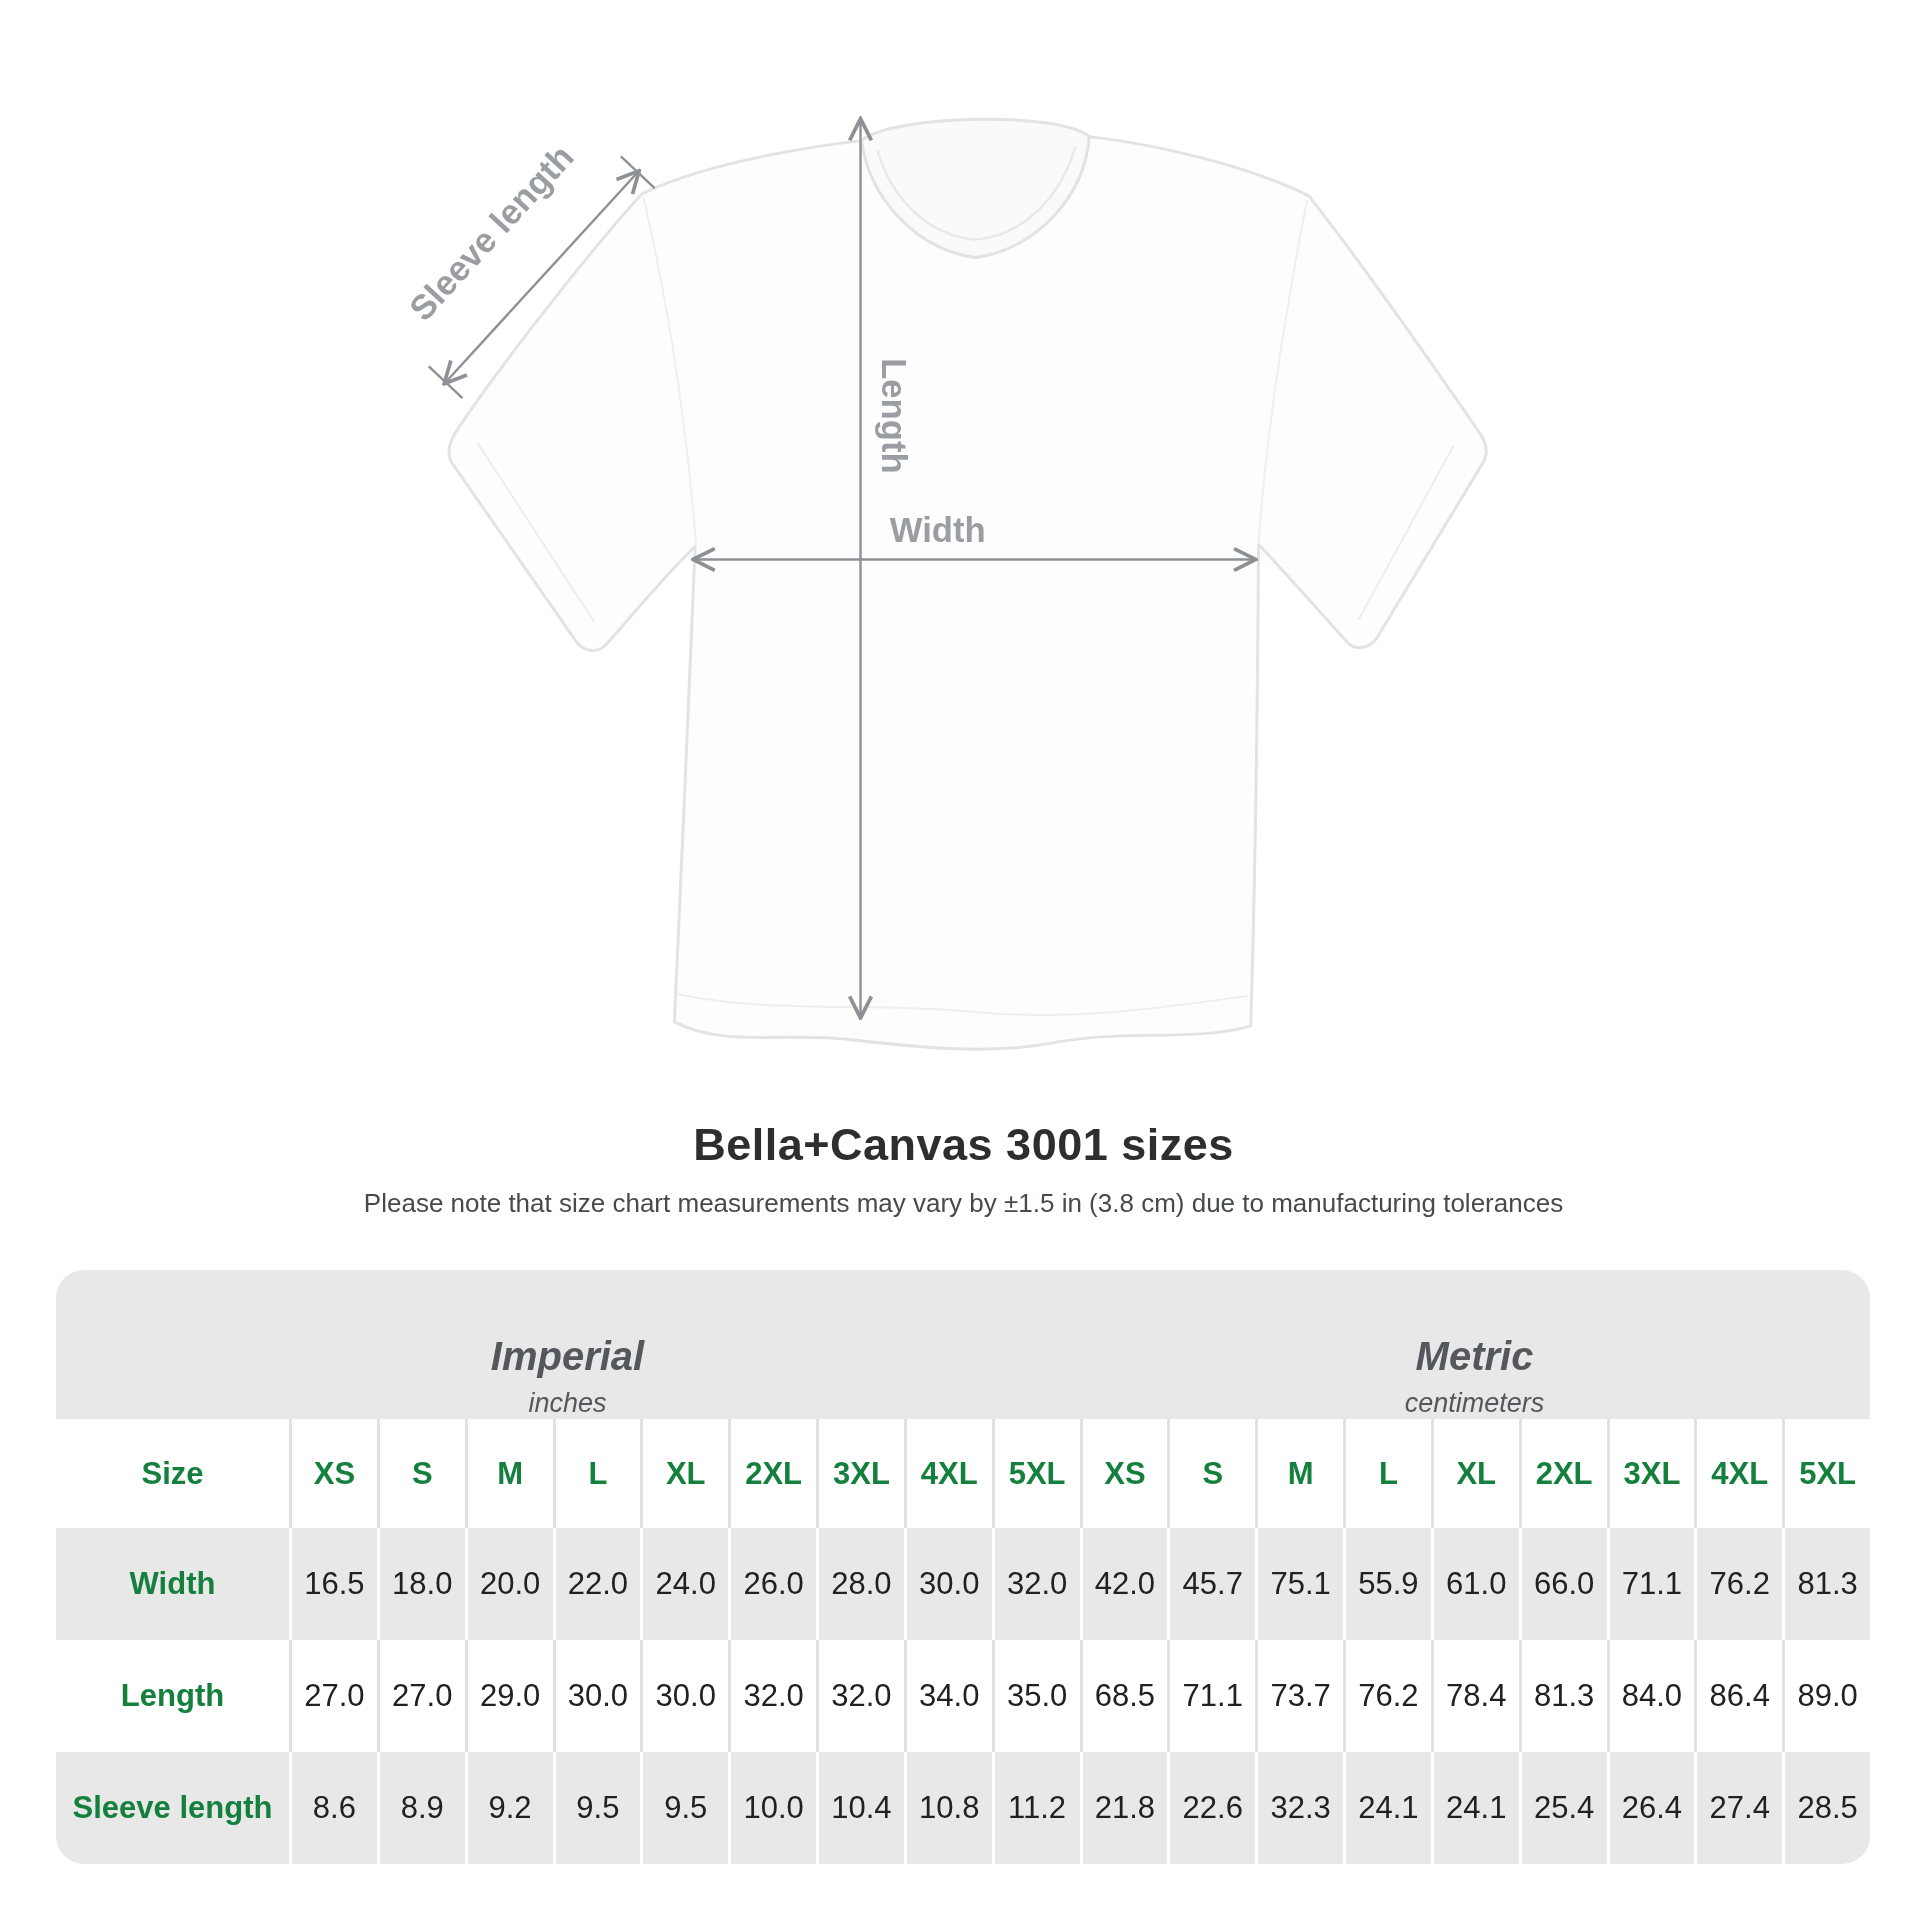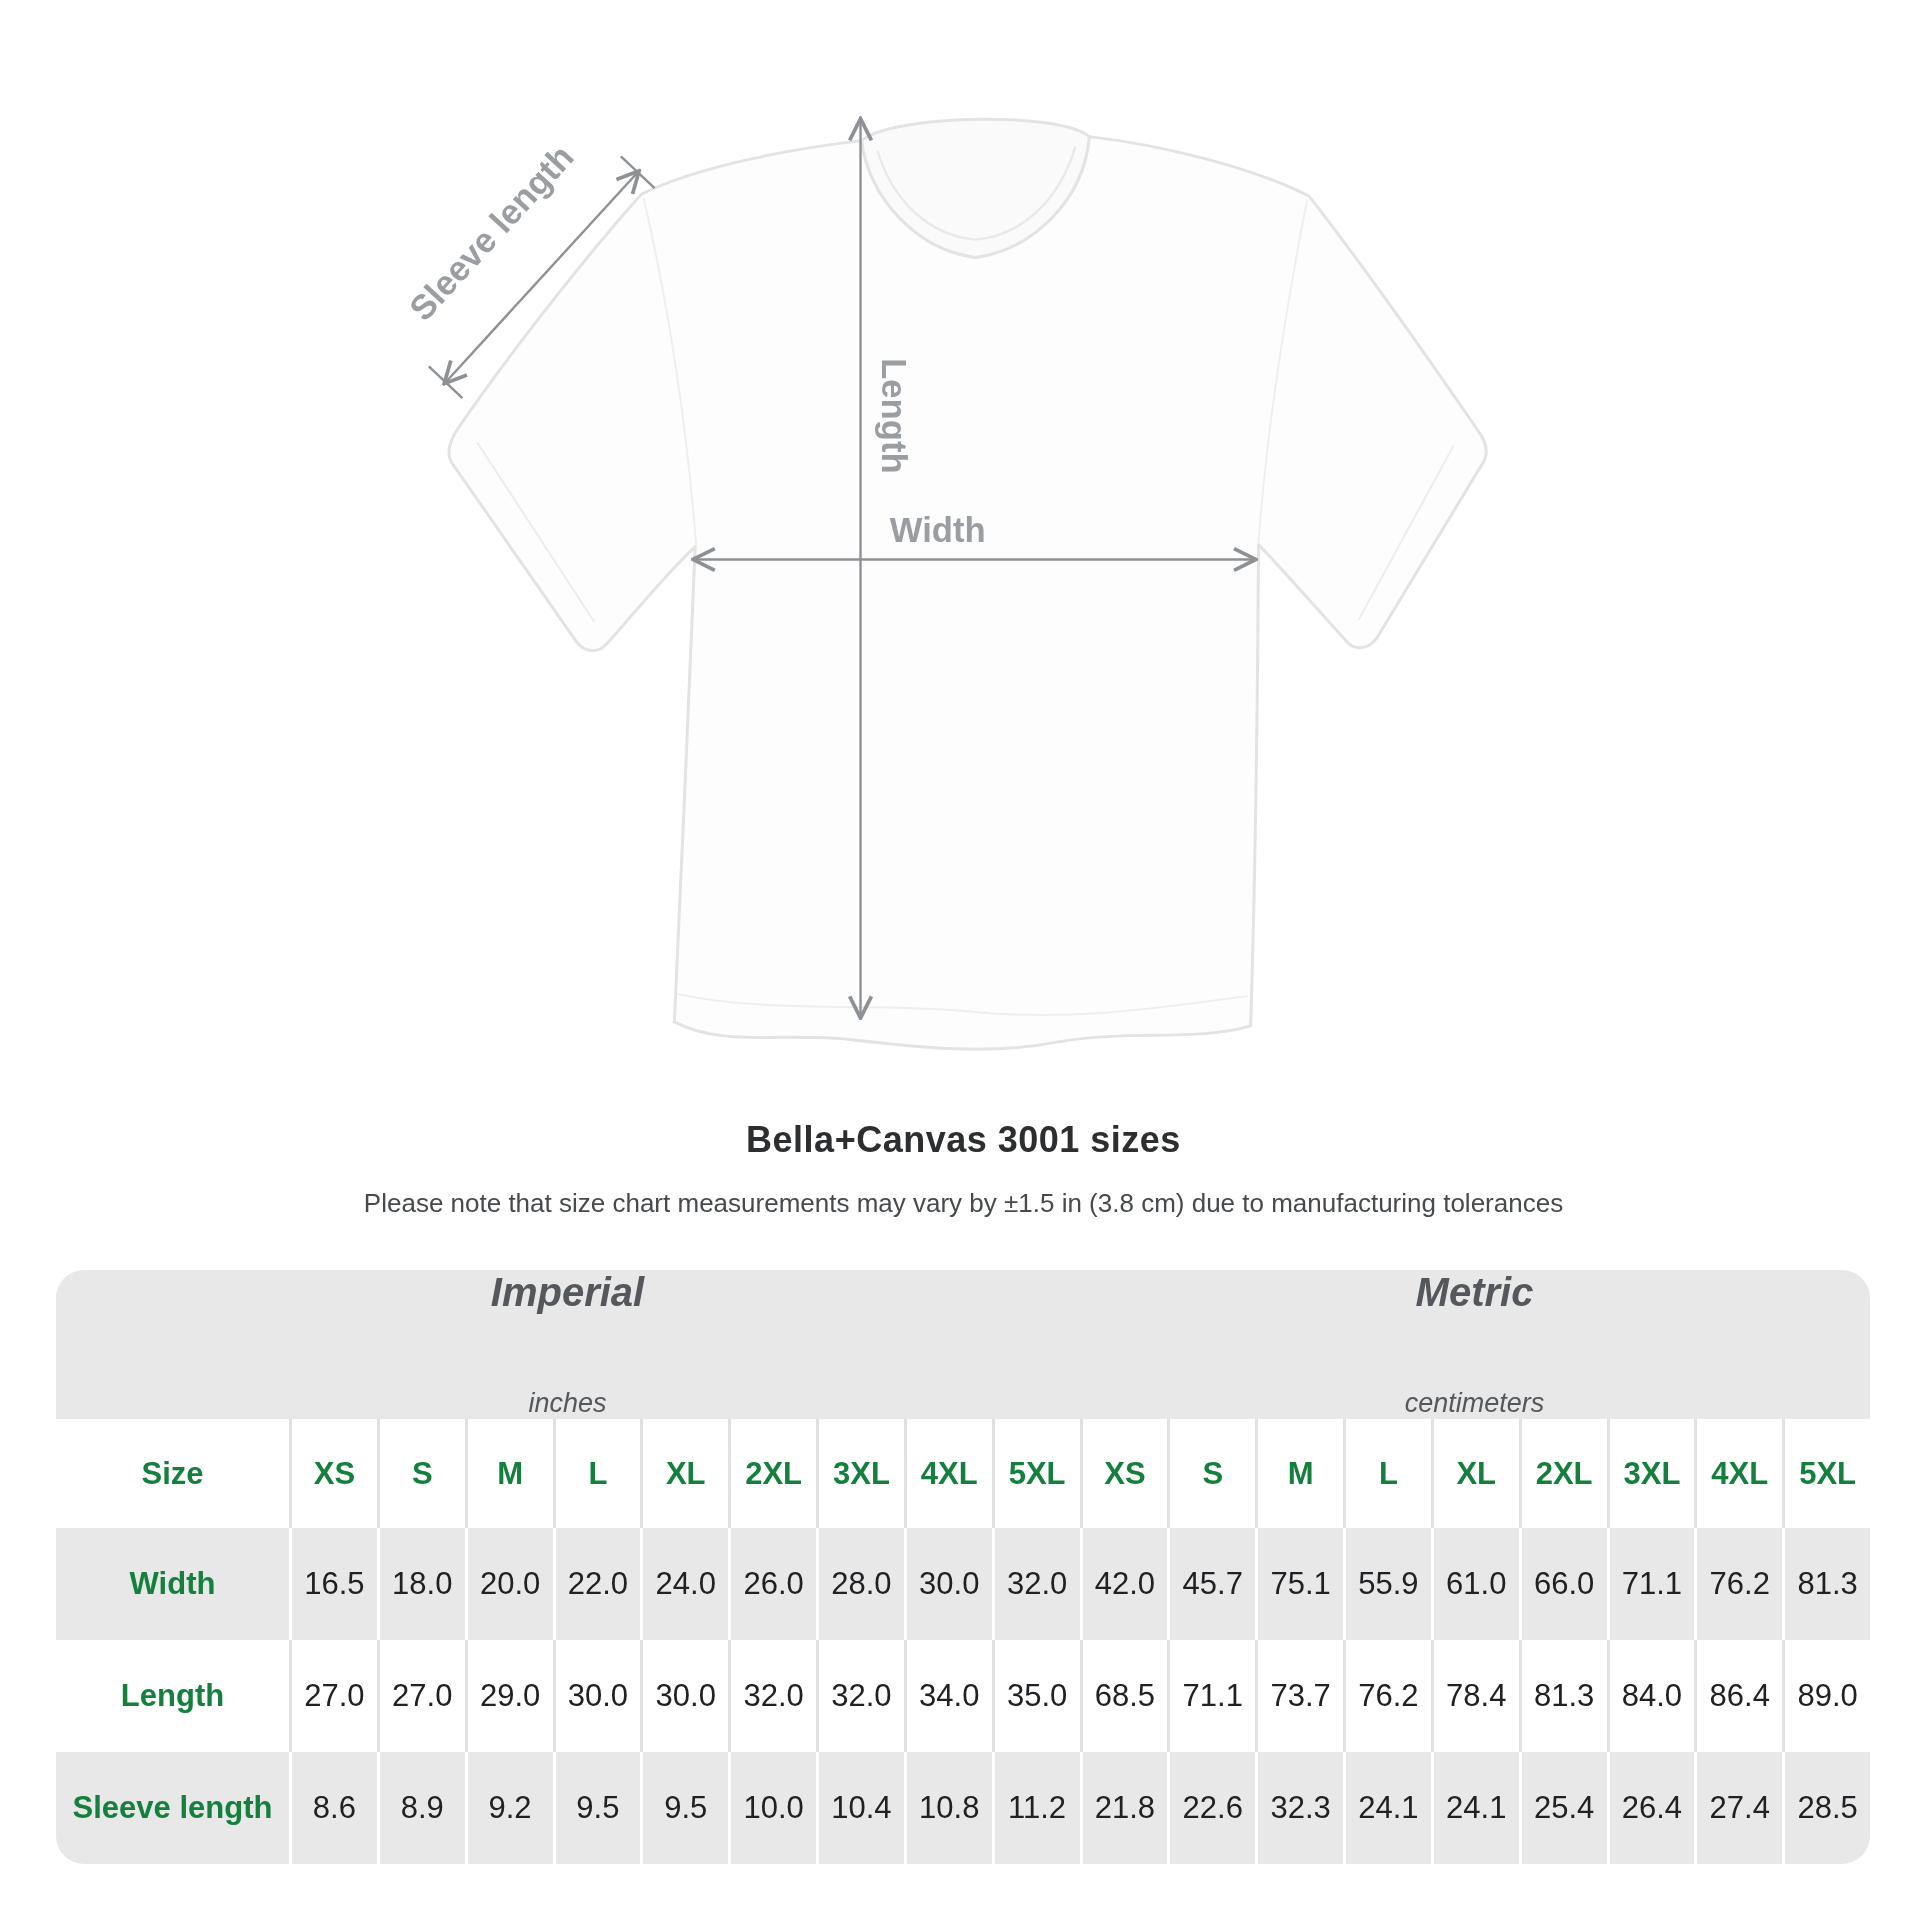--- a/index.html
+++ b/index.html
@@ -6,29 +6,29 @@
   .page{position:relative;width:1927px;height:1927px;background:#ffffff;
         font-family:"Liberation Sans",sans-serif;overflow:hidden;}
 
   
   .shirt-wrap{position:absolute;left:0;top:0;width:1927px;height:1109px;}
   .shirt-wrap svg{display:block;}
   .dim-label{font-family:"Liberation Sans",sans-serif;font-weight:bold;font-size:35px;fill:#9a9ea2;}
 
   
   .title{position:absolute;left:0;top:1119px;width:100%;text-align:center;
-         font-size:36px;font-weight:bold;color:#2c2e30;letter-spacing:0.5px;}
+         font-size:45px;font-weight:bold;color:#2c2e30;letter-spacing:0.5px;}
   .subtitle{position:absolute;left:0;top:1188px;width:100%;text-align:center;
          font-size:26px;color:#474a4c;}
 
   
   .size-table{position:absolute;left:56px;top:1270px;width:1814px;}
   .band{display:grid;grid-template-columns:1023px 1fr;height:149px;
         background:#e8e8e8;border-radius:28px 28px 0 0;}
-  .band-group{display:flex;flex-direction:column;align-items:center;justify-content:space-between;gap:9px;}
+  .band-group{display:flex;flex-direction:column;align-items:center;justify-content:flex-end;gap:9px;}
   .band-title{font-size:40px;font-weight:bold;font-style:italic;color:#54585c;}
   .band-sub{font-size:27px;font-style:italic;color:#54585c;}
 
   .grid-row{display:grid;grid-template-columns:233px repeat(18,1fr);}
   .header-row{height:109px;background:#ffffff;--sep:#e1e1e1;}
   .trow{height:112px;}
   .trow.gray{background:#e8e8e8;--sep:#ffffff;}
   .trow.white{background:#ffffff;--sep:#e1e1e1;}
   .trow.last{border-radius:0 0 28px 28px;}
 

